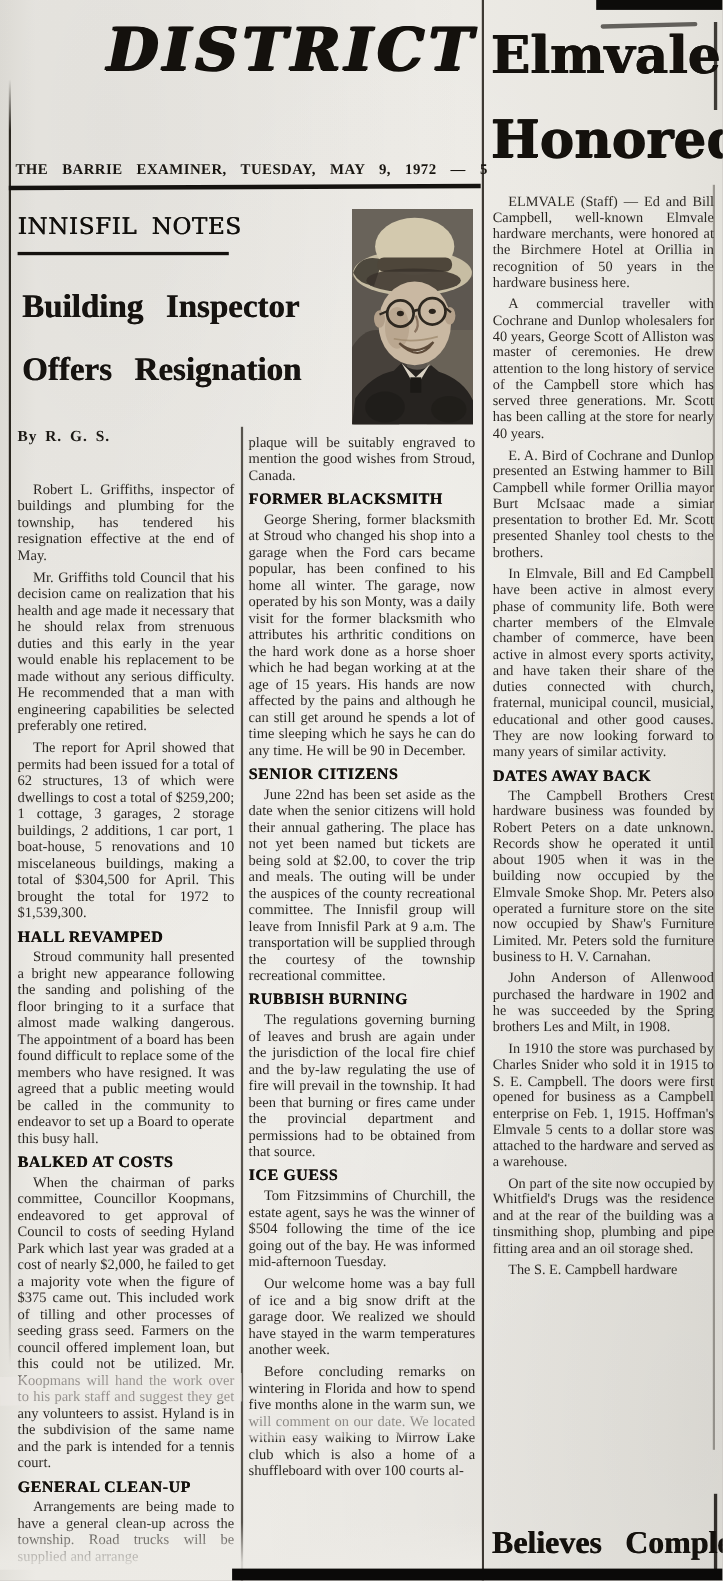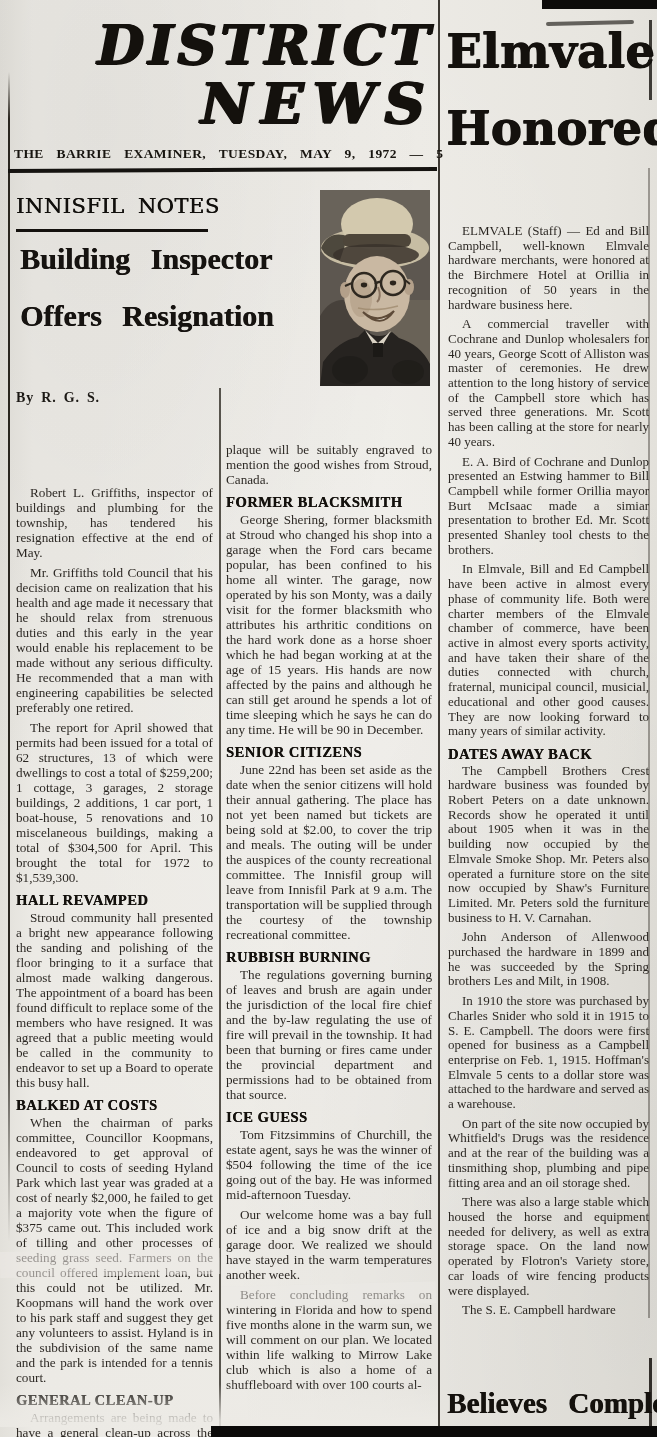--- a/index.html
+++ b/index.html
@@ -32,27 +32,27 @@
   .mh1,.mh2{font-family:"DejaVu Serif",serif;font-style:italic;font-weight:bold;
     text-shadow:1.2px 0 currentColor,-1.2px 0 currentColor,0 .8px currentColor;}
   .mh1{font-size:54px;line-height:58px;letter-spacing:4px;}
   .mh2{font-size:56px;line-height:58px;letter-spacing:9px;}
   .dateline{left:14px;top:146px;width:422px;font-weight:bold;font-size:13.5px;word-spacing:9px;
     letter-spacing:.4px;color:#181510;white-space:nowrap;text-align:right;}
   
   .kicker{left:16px;top:194px;font-family:"DejaVu Serif",serif;font-weight:normal;font-size:21px;
     letter-spacing:.5px;word-spacing:6px;color:#110f0c;
     text-shadow:.5px 0 currentColor;}
-  .main-headline{left:20px;top:230px;width:300px;font-weight:bold;font-size:30px;line-height:57px;
+  .main-headline{left:20px;top:250px;width:300px;font-weight:bold;font-size:30px;line-height:57px;
     word-spacing:13px;color:#161310;text-shadow:.5px 0 currentColor;white-space:nowrap;}
   .byline{left:16px;top:390px;width:198px;font-weight:bold;font-size:14px;
     letter-spacing:.8px;word-spacing:3px;}
   .photo{left:320px;top:190px;width:110px;height:196px;}
   
-  .col{position:absolute;text-align:justify;color:rgba(26,22,17,.93);margin-top:48px;}
+  .col{position:absolute;text-align:justify;color:rgba(26,22,17,.93);}
   .col p{margin:0 0 5px 0;}
   .col p.para{text-indent:14px;}
   .col h4{margin:8px 0 2px 0;font-size:14.5px;letter-spacing:.5px;color:#14110d;
     font-weight:bold;text-shadow:.3px 0 currentColor;}
   .col1{left:16px;top:437px;width:197px;font-size:13.2px;line-height:15px;}
   .col2{left:226px;top:394px;width:206px;font-size:13.2px;line-height:15px;}
   .col3{left:448px;top:176px;width:201px;font-size:13px;line-height:14.7px;}
   
   .elmvale-headline{left:446px;top:12px;font-family:"DejaVu Serif",serif;font-weight:bold;
     font-size:47px;line-height:77px;color:#14110d;white-space:nowrap;
@@ -74,21 +74,20 @@
   <div class="abs divider-mid"></div>
   <div class="abs divider-right"></div>
   <div class="abs right-edge-rule"></div>
   <div class="abs right-edge-top"></div>
   <div class="abs right-edge-bot"></div>
   <div class="abs topright-bar"></div>
   <div class="abs smear"></div>
 
   <header class="abs masthead">
     <div class="mh1">DISTRICT</div>
-    <div class="mh2">NEWS</div>
   </header>
   <div class="abs dateline">THE BARRIE EXAMINER, TUESDAY, MAY 9, 1972 — 5</div>
   <div class="abs masthead-rule"></div>
 
   <div class="abs kicker">INNISFIL NOTES</div>
   <div class="abs kicker-underline"></div>
 
   <h1 class="abs main-headline" style="margin:0;">
     <div>Building Inspector</div>
     <div>Offers Resignation</div>
@@ -152,40 +151,39 @@
   <p class="cont">plaque will be suitably engraved to mention the good wishes from Stroud, Canada.</p>
       <h4>FORMER BLACKSMITH</h4>
       <p class="para">George Shering, former blacksmith at Stroud who changed his shop into a garage when the Ford cars became popular, has been confined to his home all winter. The garage, now operated by his son Monty, was a daily visit for the former blacksmith who attributes his arthritic conditions on the hard work done as a horse shoer which he had began working at at the age of 15 years. His hands are now affected by the pains and although he can still get around he spends a lot of time sleeping which he says he can do any time. He will be 90 in December.</p>
       <h4>SENIOR CITIZENS</h4>
       <p class="para">June 22nd has been set aside as the date when the senior citizens will hold their annual gathering. The place has not yet been named but tickets are being sold at $2.00, to cover the trip and meals. The outing will be under the auspices of the county recreational committee. The Innisfil group will leave from Innisfil Park at 9 a.m. The transportation will be supplied through the courtesy of the township recreational committee.</p>
       <h4>RUBBISH BURNING</h4>
       <p class="para">The regulations governing burning of leaves and brush are again under the jurisdiction of the local fire chief and the by-law regulating the use of fire will prevail in the township. It had been that burning or fires came under the provincial department and permissions had to be obtained from that source.</p>
       <h4>ICE GUESS</h4>
       <p class="para">Tom Fitzsimmins of Churchill, the estate agent, says he was the winner of $504 following the time of the ice going out of the bay. He was informed mid-afternoon Tuesday.</p>
       <p class="para">Our welcome home was a bay full of ice and a big snow drift at the garage door. We realized we should have stayed in the warm temperatures another week.</p>
-      <p class="para">Before concluding remarks on wintering in Florida and how to spend five months alone in the warm sun, we will comment on our plan. We located within life walking to Mirrow Lake club which is also a home of a shuffleboard with over 100 courts al-</p>
+      <p class="para">Before concluding remarks on wintering in Florida and how to spend five months alone in the warm sun, we will comment on our date. We located within easy walking to Mirrow Lake club which is also a home of a shuffleboard with over 100 courts al-</p>
     </div>
 
   <h2 class="abs elmvale-headline" style="margin:0;">
     <div>Elmvale</div>
     <div>Honored</div>
   </h2>
 
   <div class="col col3">
 
   <p class="para">ELMVALE (Staff) — Ed and Bill Campbell, well-known Elmvale hardware merchants, were honored at the Birchmere Hotel at Orillia in recognition of 50 years in the hardware business here.</p>
       <p class="para">A commercial traveller with Cochrane and Dunlop wholesalers for 40 years, George Scott of Alliston was master of ceremonies. He drew attention to the long history of service of the Campbell store which has served three generations. Mr. Scott has been calling at the store for nearly 40 years.</p>
       <p class="para">E. A. Bird of Cochrane and Dunlop presented an Estwing hammer to Bill Campbell while former Orillia mayor Burt McIsaac made a simiar presentation to brother Ed. Mr. Scott presented Shanley tool chests to the brothers.</p>
       <p class="para">In Elmvale, Bill and Ed Campbell have been active in almost every phase of community life. Both were charter members of the Elmvale chamber of commerce, have been active in almost every sports activity, and have taken their share of the duties connected with church, fraternal, municipal council, musicial, educational and other good causes. They are now looking forward to many years of similar activity.</p>
       <h4>DATES AWAY BACK</h4>
       <p class="para">The Campbell Brothers Crest hardware business was founded by Robert Peters on a date unknown. Records show he operated it until about 1905 when it was in the building now occupied by the Elmvale Smoke Shop. Mr. Peters also operated a furniture store on the site now occupied by Shaw's Furniture Limited. Mr. Peters sold the furniture business to H. V. Carnahan.</p>
-      <p class="para">John Anderson of Allenwood purchased the hardware in 1899 and he was succeeded by the Spring brothers Les and Milt, in 1908.</p>
+      <p class="para">John Anderson of Allenwood purchased the hardware in 1902 and he was succeeded by the Spring brothers Les and Milt, in 1908.</p>
       <p class="para">In 1910 the store was purchased by Charles Snider who sold it in 1915 to S. E. Campbell. The doors were first opened for business as a Campbell enterprise on Feb. 1, 1915. Hoffman's Elmvale 5 cents to a dollar store was attached to the hardware and served as a warehouse.</p>
       <p class="para">On part of the site now occupied by Whitfield's Drugs was the residence and at the rear of the building was a tinsmithing shop, plumbing and pipe fitting area and an oil storage shed.</p>
-      <p class="para">There was also a large stable which housed the horse and equipment needed for delivery, as well as extra storage space. On the land now operated by Flotron's Variety store, car loads of wire fencing products were displayed.</p>
       <p class="para">The S. E. Campbell hardware</p>
     </div>
 
   <h2 class="abs believes-headline" style="margin:0;">Believes Complex</h2>
 
   <div class="abs fold1"></div>
   <div class="abs fold2"></div>
   <div class="abs bottom-fade"></div>
   <div class="abs bottom-bar"></div>
 

